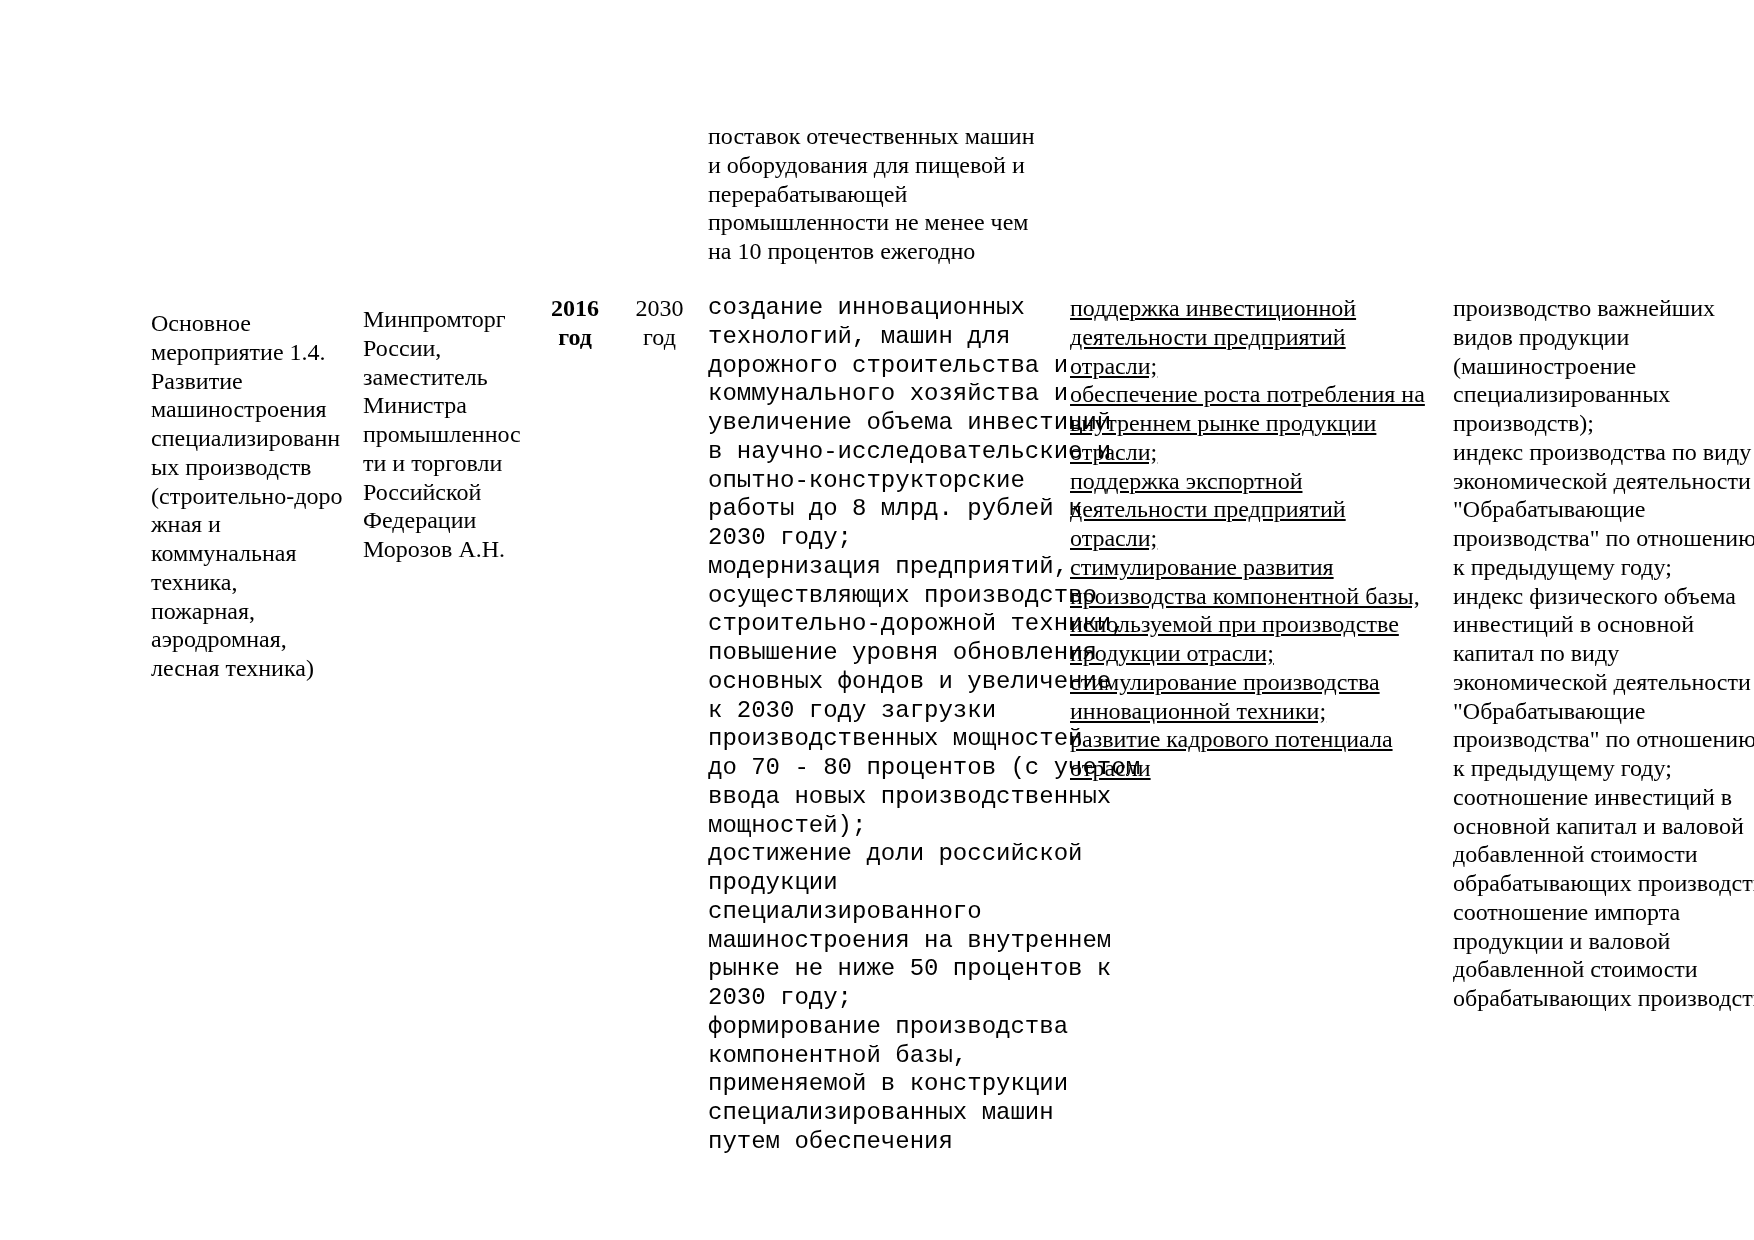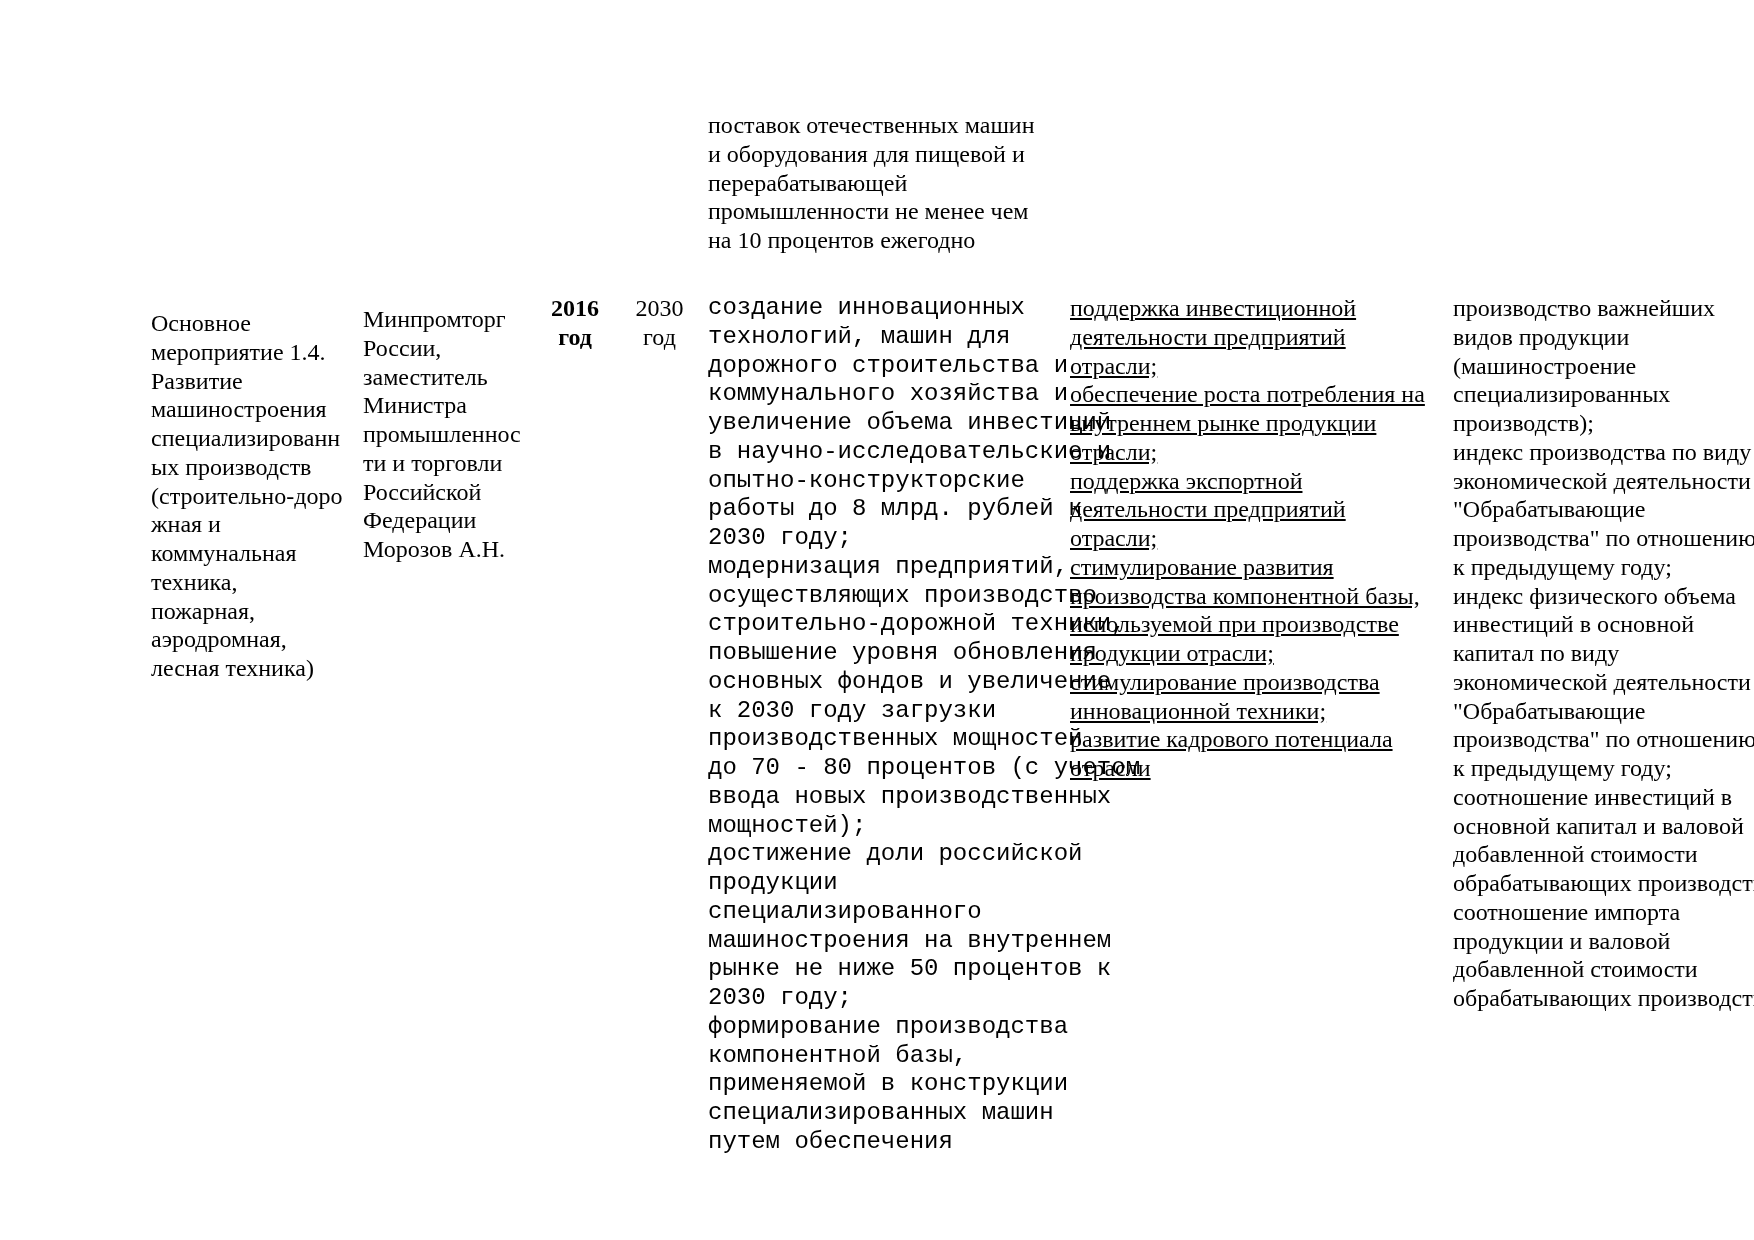--- a/index.html
+++ b/index.html
@@ -18,21 +18,21 @@
     color: #000000;
   }
   .cell {
     position: absolute;
     white-space: pre;
   }
   .center {
     text-align: center;
   }
   
-  .c-cont { left: 708px;  top: 111px; width: 352px; font-family: Liberation Serif, serif; }
+  .c-cont { left: 708px;  top: 122px; width: 352px; font-family: Liberation Serif, serif; }
   
   .c-measure    { left: 151px;  top: 309px; width: 212px; }
   .c-executor   { left: 363px;  top: 294px; width: 162px; margin-top: 11px; }
   .c-start-year { left: 530px;  top: 294px; width: 90px; font-weight: bold;  }
   .c-end-year   { left: 617px;  top: 294px; width: 85px;  }
   .c-results    { left: 708px;  top: 294px; width: 352px; font-family: Liberation Mono, monospace; }
   .c-directions { left: 1070px; top: 294px; width: 386px; text-decoration: underline; }
   .c-indicators { left: 1453px; top: 294px; width: 360px; }
 </style>
 </head>

